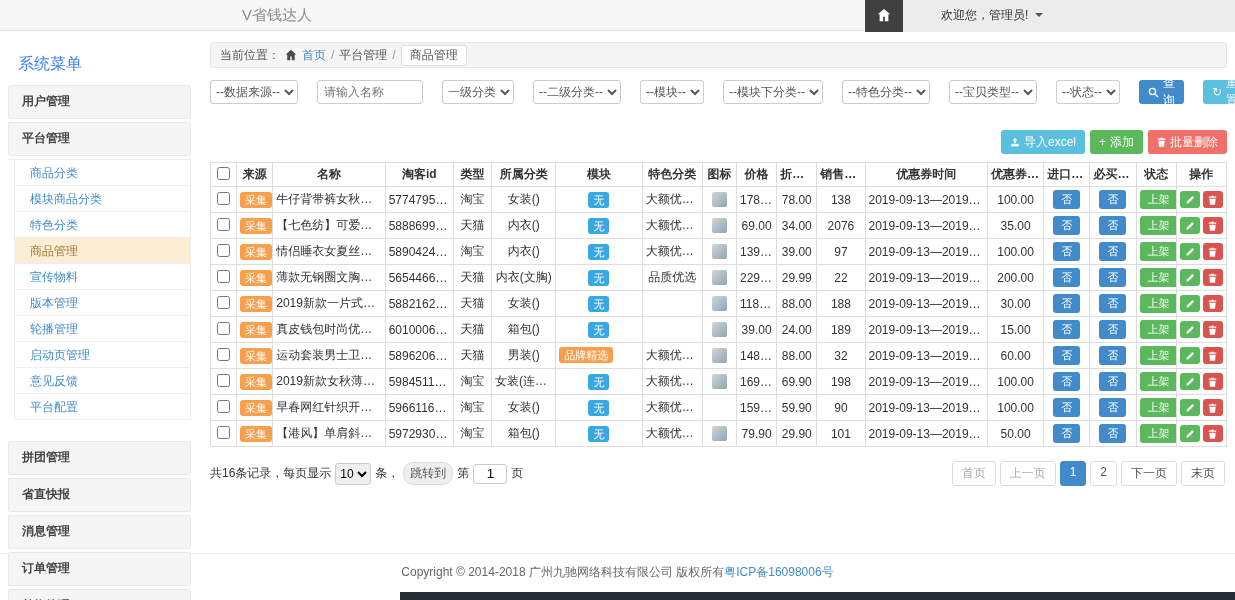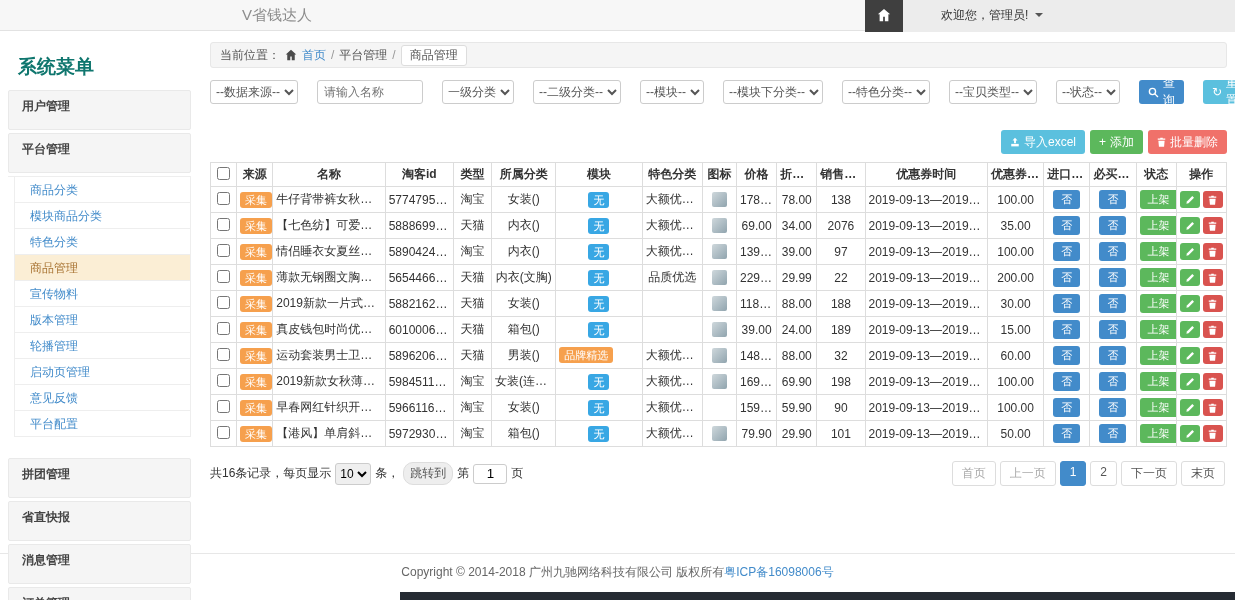--- a/index.html
+++ b/index.html
@@ -9,22 +9,22 @@
   
   .topbar { height:31px; background:#f7f7f7; border-bottom:1px solid #e2e2e2; display:flex; align-items:center; }
   .brand { margin-left:242px; font-size:15px; color:#8c8c8c; }
   .topbar-right { margin-left:auto; display:flex; height:34px; }
   .home-btn { width:38px; background:#3f3f3f; color:#fff; display:flex; align-items:center; justify-content:center; cursor:pointer; }
   .user-area { width:332px; background:#ececec; display:flex; align-items:center; padding-left:38px; gap:7px; cursor:pointer; }
   .caret { width:0; height:0; border-left:4px solid transparent; border-right:4px solid transparent; border-top:4px solid #555; }
 
   
   .sidebar { position:absolute; left:8px; top:42px; width:183px; z-index:2; }
-  .sidebar-title { color:#0f766e; font-size:19px; font-weight:bold; padding:12px 10px 10px; }
-  .menu-group { height:40px; line-height:30px; padding-left:13px; background:#f5f5f5; border:1px solid #e9e9e9;
+  .sidebar-title { color:#3b82f6; font-size:16px; font-weight:normal; padding:12px 10px 10px; }
+  .menu-group { height:34px; line-height:30px; padding-left:13px; background:#f5f5f5; border:1px solid #e9e9e9;
                 border-radius:2px; font-weight:bold; color:#444; margin-bottom:3px; cursor:pointer; }
   .submenu { margin-bottom:21px; border-top:1px solid #eee;padding-left:6px; }
   .submenu-item { height:26px; line-height:26px; padding-left:15px; color:#428bca; background:#fff;
                   border:1px solid #eee; border-top:none; cursor:pointer; }
   .submenu-item.active { background:#fbeed5; color:#a87332; }
 
   
   .main { position:absolute; left:210px; top:42px; width:1017px; }
   .breadcrumb { height:26px; background:#f5f5f5; border:1px solid #e7e7e7; border-radius:3px;
                 display:flex; align-items:center; gap:5px; padding:0 9px; color:#555; }

